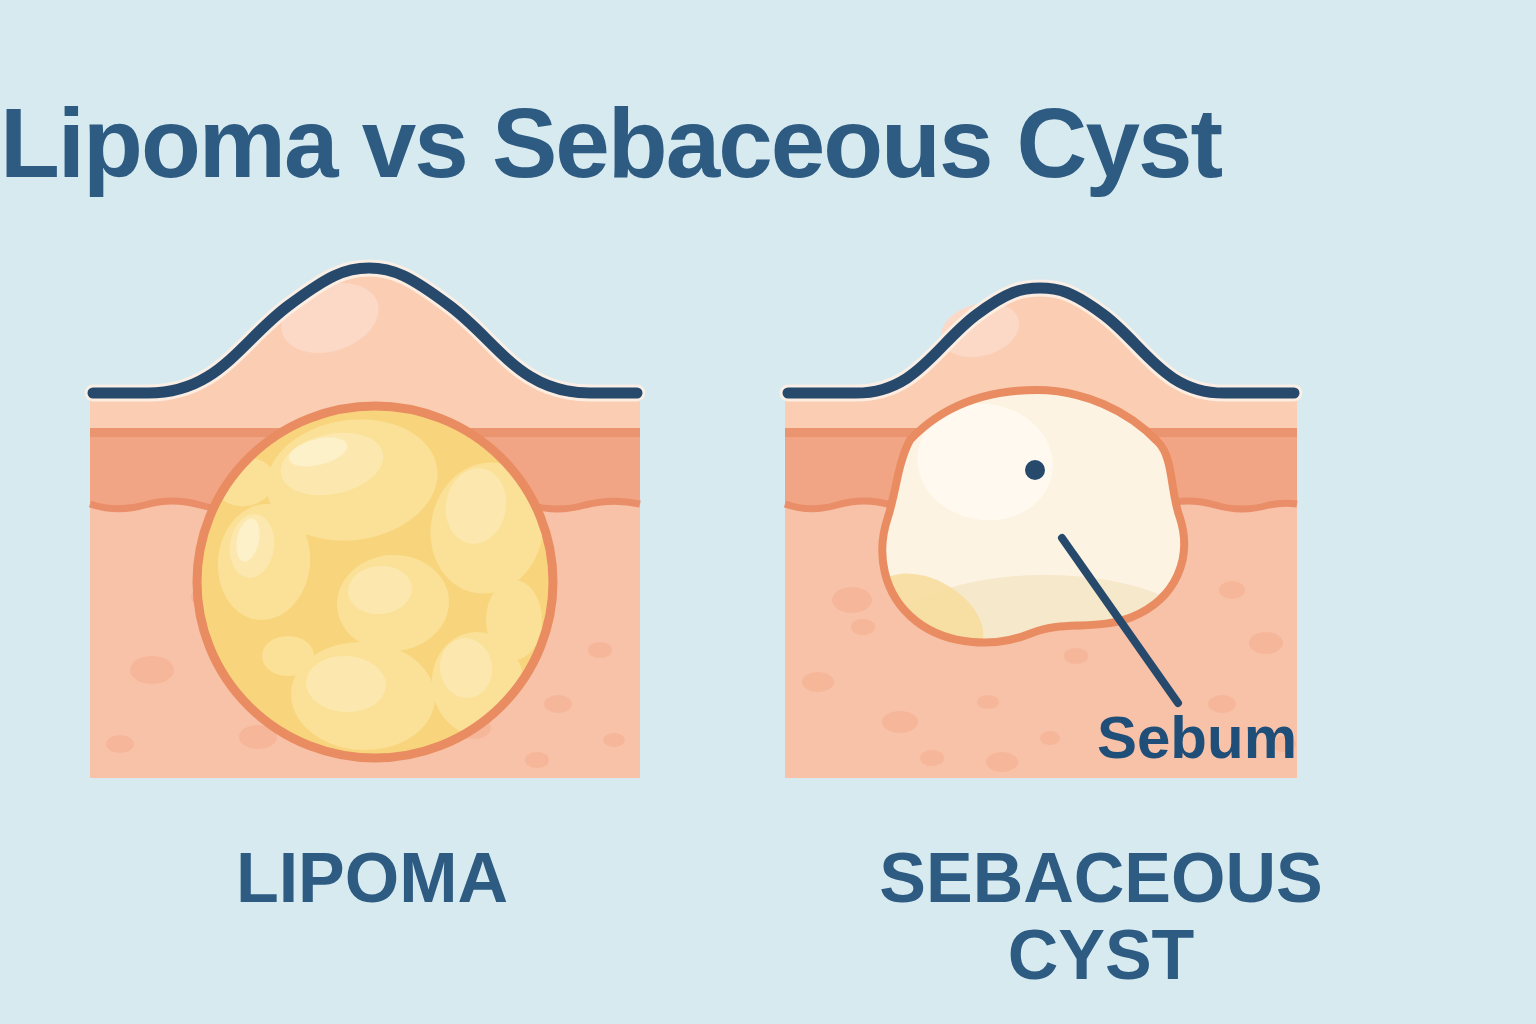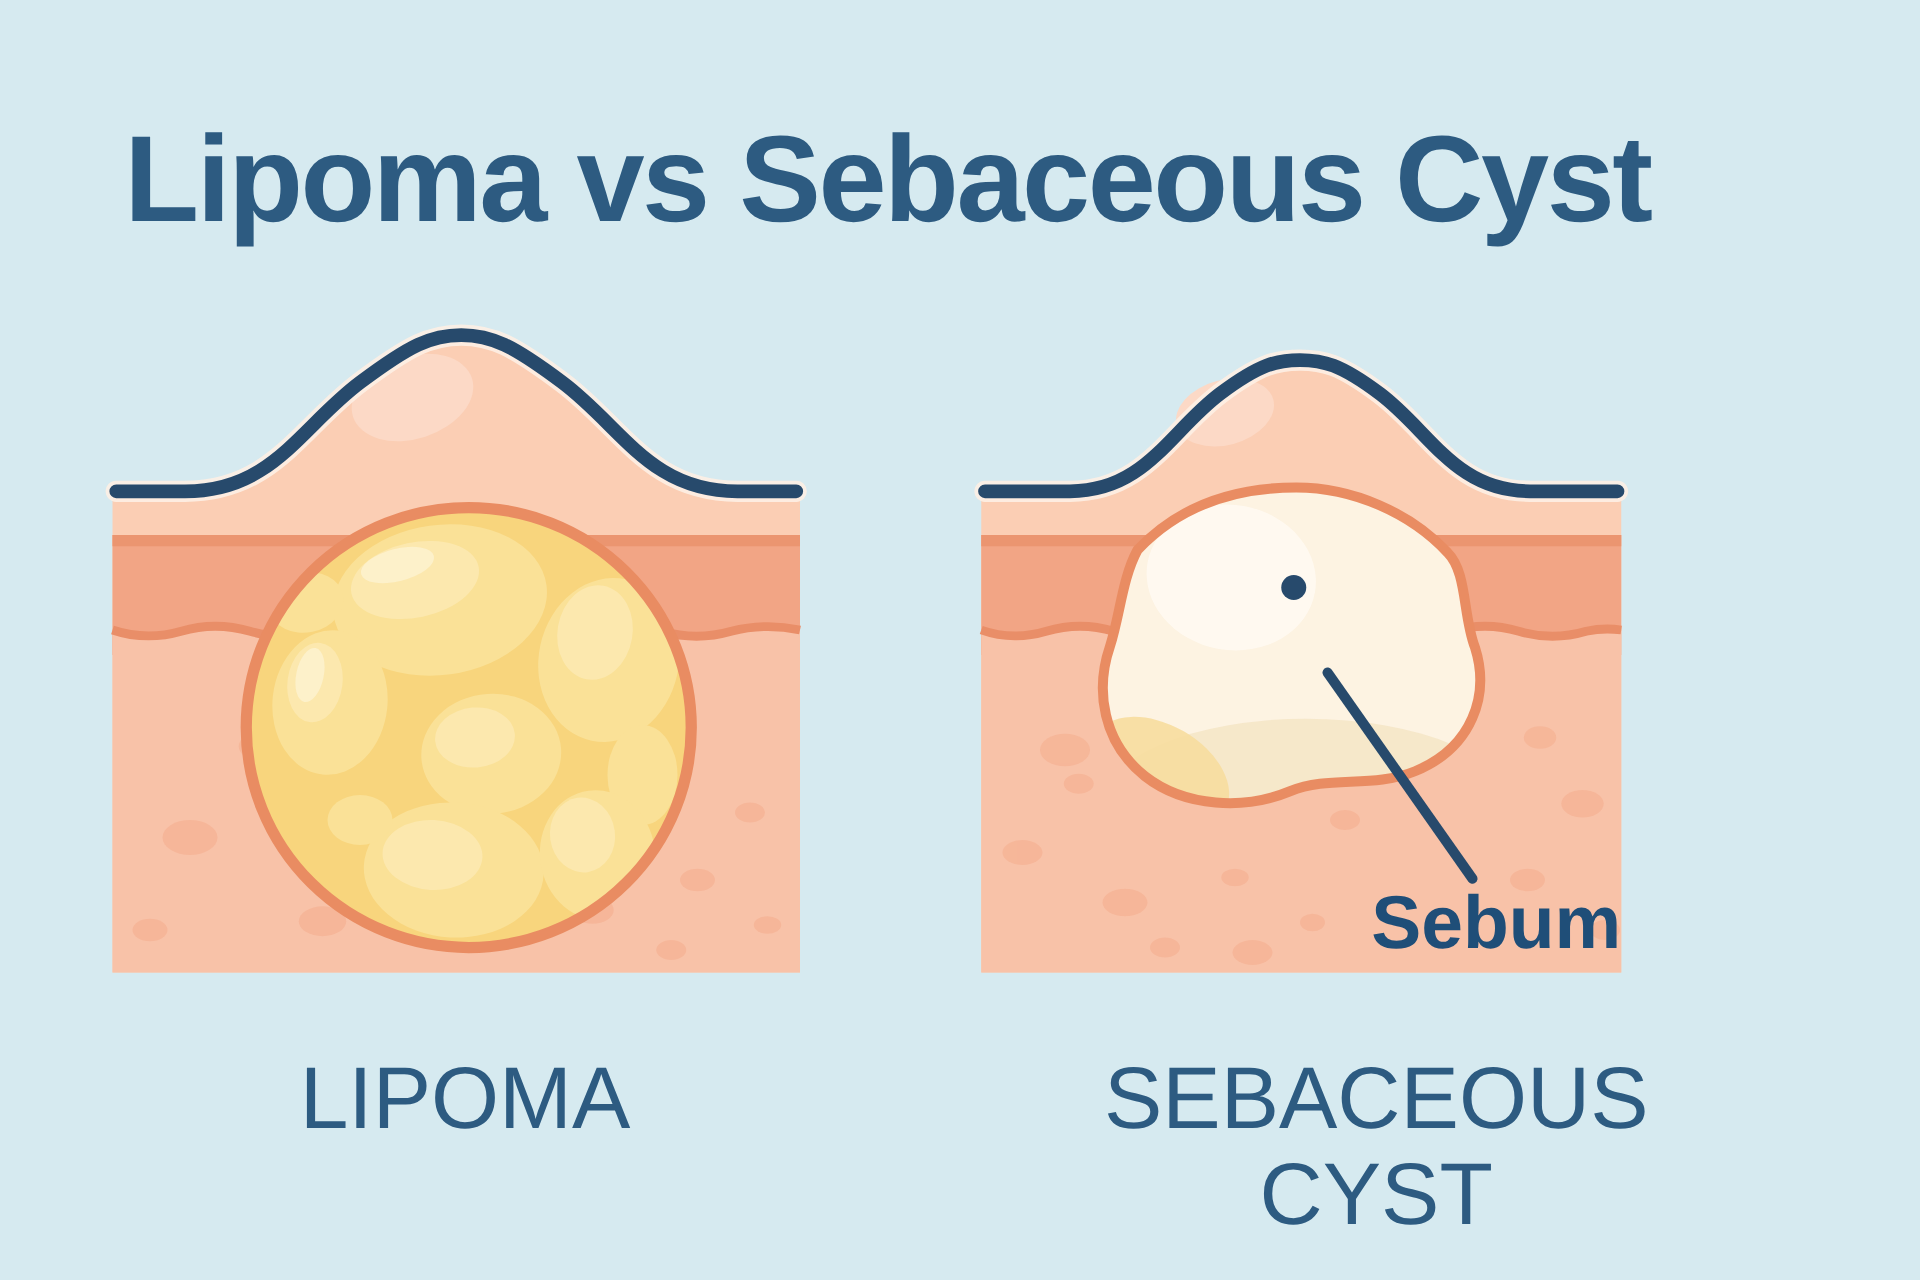--- a/index.html
+++ b/index.html
@@ -3,26 +3,26 @@
 <meta charset="utf-8">
 <style>
   html,body{margin:0;padding:0;}
   body{
     width:1536px;height:1024px;position:relative;overflow:hidden;
     background:var(--bg,#d6eaf0);
     font-family:"Liberation Sans", sans-serif;
   }
   .title{
     position:absolute;top:90px;left:0;width:1420px;
-    text-align:center;font-size:98px;font-weight:bold;
+    font-size:98px;font-weight:bold;
     letter-spacing:-2px;color:var(--ink,#2d5b81);line-height:1.1;
   }
   .caption{
     position:absolute;top:840px;text-align:center;
-    font-size:70px;font-weight:normal;letter-spacing:0;
+    font-size:70px;font-weight:bold;letter-spacing:0;
     color:var(--ink,#2d5b81);line-height:1.1;
   }
   .caption.left{left:90px;width:564px;}
   .caption.right{left:826px;width:550px;}
   svg.scene{position:absolute;left:0;top:0;overflow:visible;}
   svg.scene text{
     font-family:"Liberation Sans", sans-serif;
     font-weight:600;font-size:60px;fill:var(--ink_deep,#1f4e78);
   }
 </style>

